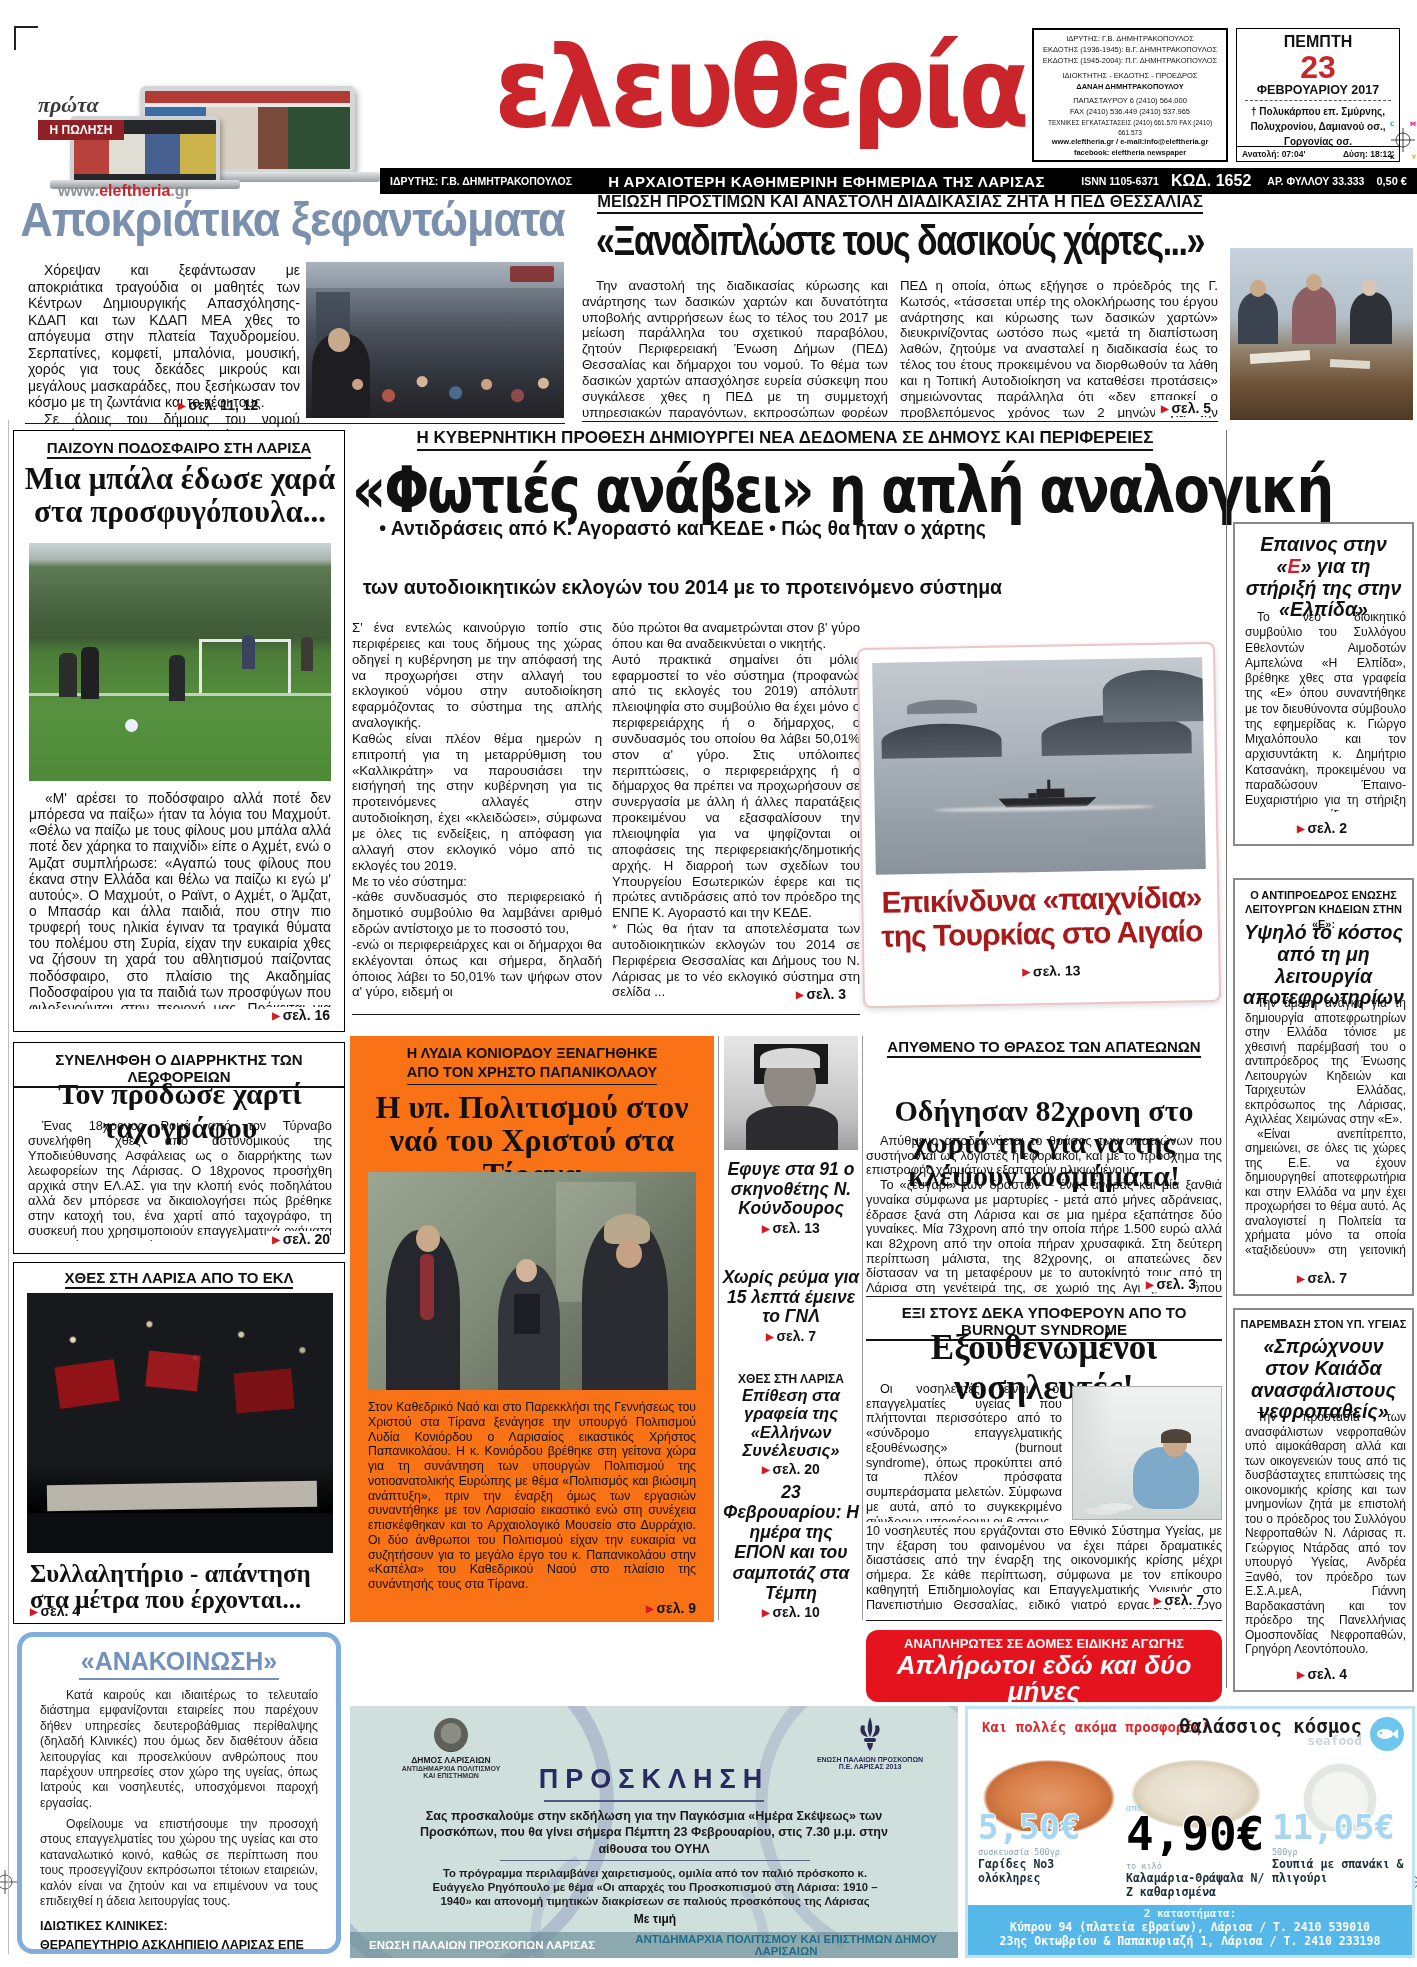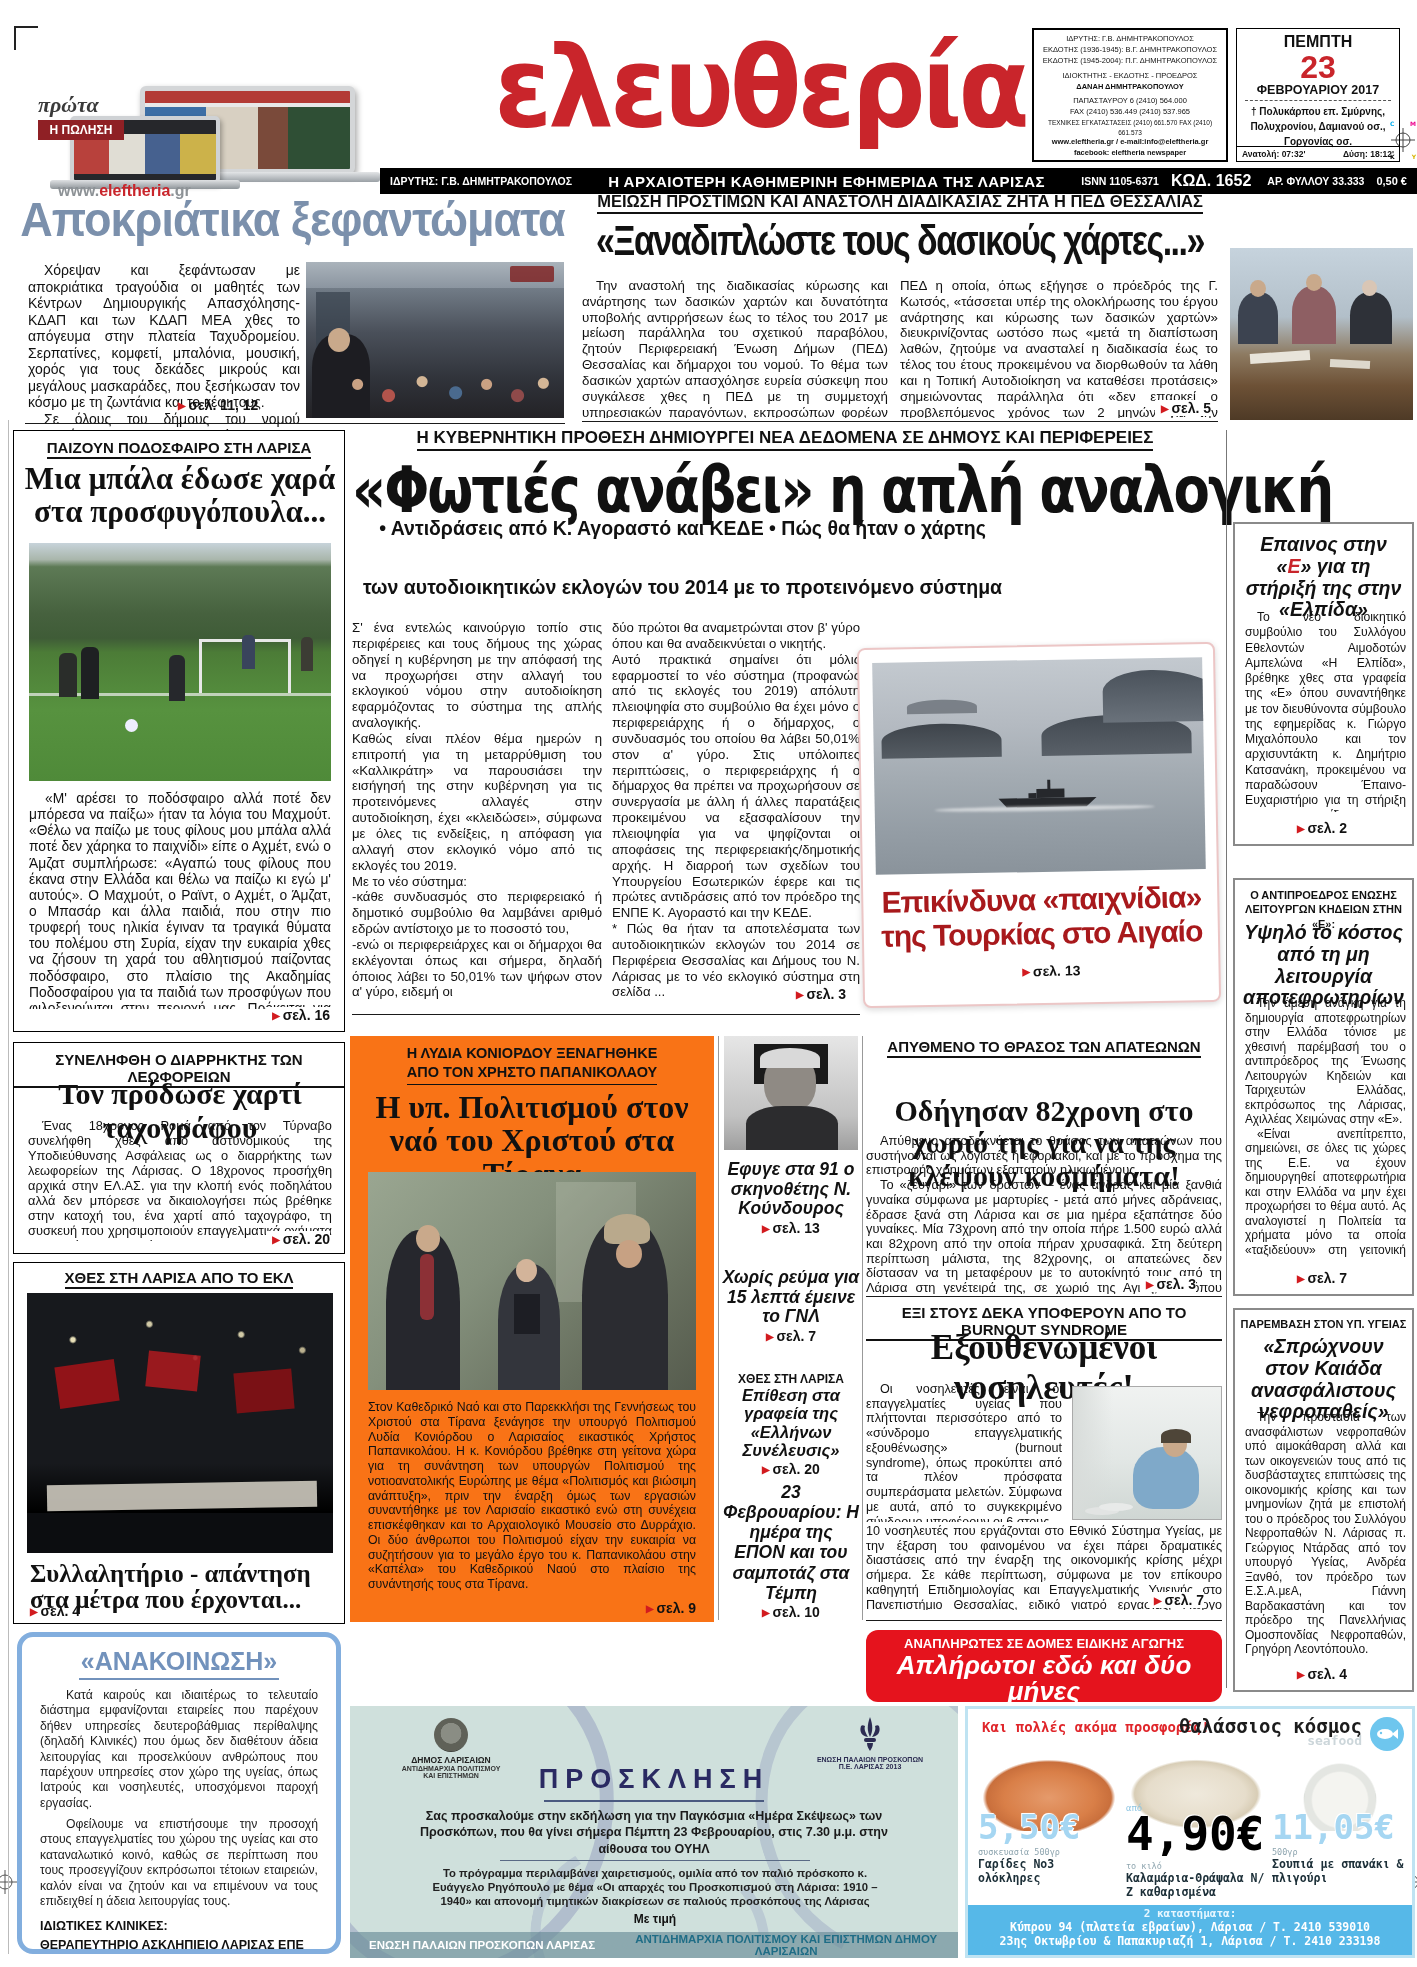--- a/index.html
+++ b/index.html
@@ -98,21 +98,21 @@
     <div class="b" style="font-size:16px;margin-top:4px;">ΠΕΜΠΤΗ</div>
     <div class="b" style="font-size:32px;color:#c9252b;line-height:1;">23</div>
     <div class="b" style="font-size:12.5px;">ΦΕΒΡΟΥΑΡΙΟΥ 2017</div>
     <div style="border-top:1px dashed #555;margin:3px 8px;"></div>
     <div class="b" style="font-size:10px;line-height:1.5;">
       <div>† Πολυκάρπου επ. Σμύρνης,</div>
       <div>Πολυχρονίου, Δαμιανού οσ.,</div>
       <div>Γοργονίας οσ.</div>
     </div>
     <div class="abs b" style="left:0;bottom:0;width:100%;border-top:1px solid #000;font-size:8.5px;display:flex;justify-content:space-between;padding:2px 5px;">
-      <span>Ανατολή: 07:32'</span>
+      <span>Ανατολή: 07:04'</span>
       <span>Δύση: 18:12'</span>
     </div>
   </div>
 
   <div class="abs" style="left:380px;top:168px;width:1037px;height:26px;background:#000;color:#fff;display:flex;align-items:center;padding:0 10px;">
     <span class="b" style="font-size:10.5px;">ΙΔΡΥΤΗΣ: Γ.Β. ΔΗΜΗΤΡΑΚΟΠΟΥΛΟΣ</span>
     <span class="b" style="font-size:15px;flex:1;text-align:center;letter-spacing:.5px;">Η ΑΡΧΑΙΟΤΕΡΗ ΚΑΘΗΜΕΡΙΝΗ ΕΦΗΜΕΡΙΔΑ ΤΗΣ ΛΑΡΙΣΑΣ</span>
     <span class="b" style="font-size:10.5px;margin-right:12px;">ISNN 1105-6371</span>
     <span class="b" style="font-size:16px;margin-right:16px;">ΚΩΔ. 1652</span>
     <span class="b" style="font-size:10.5px;margin-right:12px;">ΑΡ. ΦΥΛΛΟΥ  33.333</span>

